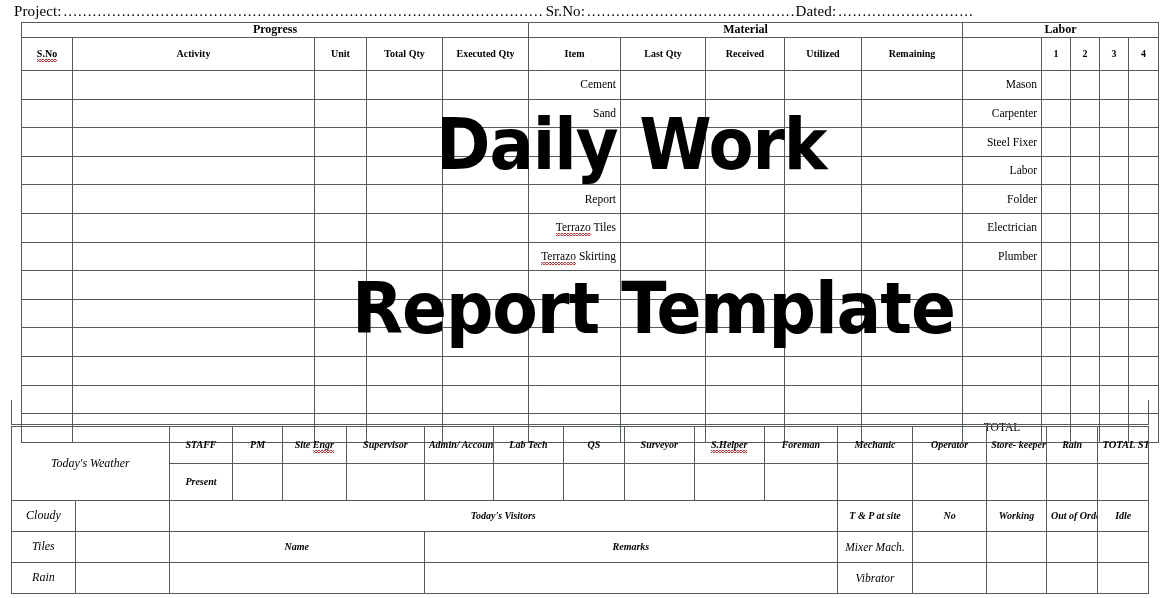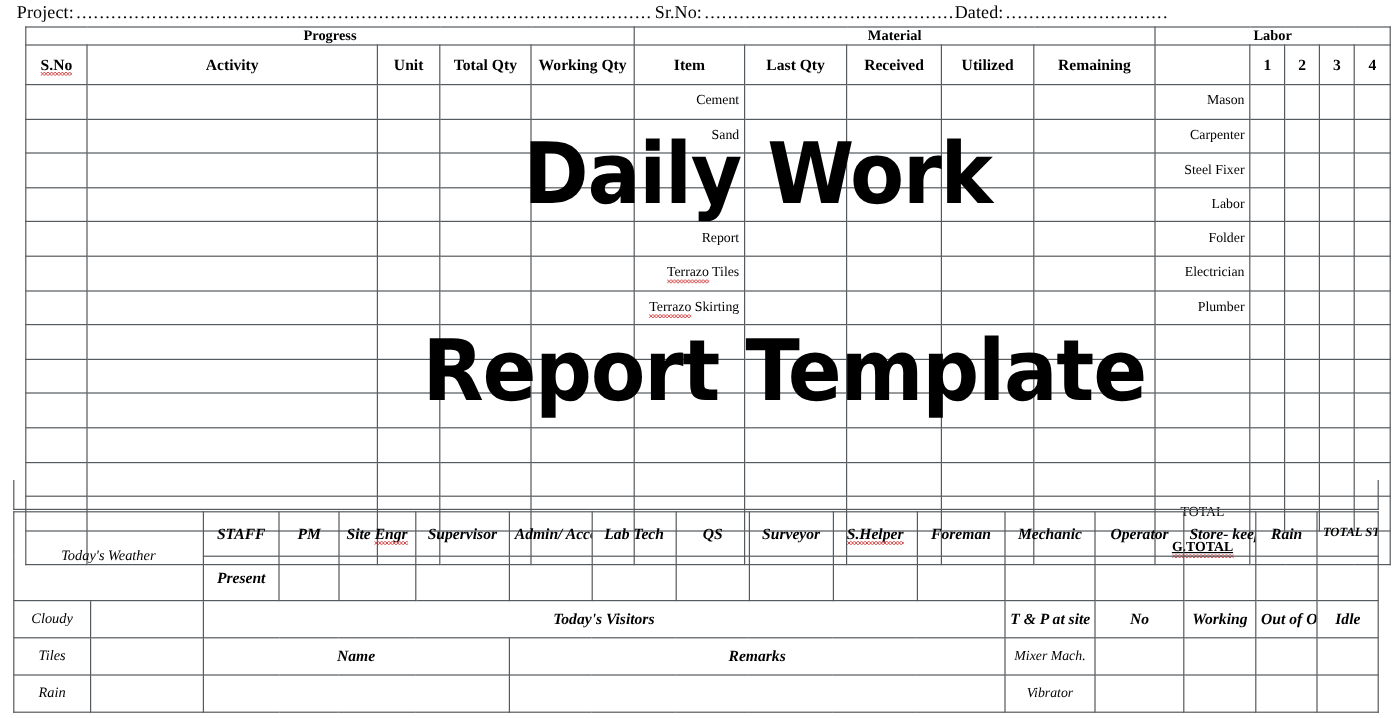--- a/index.html
+++ b/index.html
@@ -44,21 +44,21 @@
     border: 1px solid #555a5e;
     padding: 0 4px;
     vertical-align: middle;
     line-height: 1.12;
     overflow: hidden;
     white-space: nowrap;
   }
   .hdr {
     font-weight: bold;
     text-align: center;
-    font-size: 13px;
+    font-size: 10px;
   }
   .grp {
     font-weight: bold;
     text-align: center;
     font-size: 12px;
   }
   .cellL { text-align: right; font-size: 11.5px; }
   .cellC { text-align: center; font-size: 11.5px; }
 
   
@@ -163,21 +163,21 @@
       <td colspan="5" class="grp">Progress</td>
       <td colspan="5" class="grp">Material</td>
       <td colspan="5" class="grp">Labor</td>
     </tr>
 
     <tr class="headrow">
       <td class="hdr"><span class="sq">S.No</span></td>
       <td class="hdr">Activity</td>
       <td class="hdr">Unit</td>
       <td class="hdr">Total Qty</td>
-      <td class="hdr two-line">Working Qty</td>
+      <td class="hdr two-line">Executed Qty</td>
       <td class="hdr">Item</td>
       <td class="hdr">Last Qty</td>
       <td class="hdr">Received</td>
       <td class="hdr">Utilized</td>
       <td class="hdr">Remaining</td>
       <td class="hdr"></td>
       <td class="hdr">1</td>
       <td class="hdr">2</td>
       <td class="hdr">3</td>
       <td class="hdr">4</td>
@@ -396,34 +396,20 @@
       <td></td>
       <td></td>
       <td></td>
       <td></td>
       <td></td>
       <td class="cellC">TOTAL</td>
       <td></td>
       <td></td>
       <td></td>
       <td></td>
-    </tr>
-    <tr class="gtotalrow">
-      <td></td>
-      <td></td>
-      <td></td>
-      <td></td>
-      <td></td>
-      <td></td>
-      <td></td>
-      <td></td>
-      <td></td>
-      <td></td>
-      <td class="cellC"><span class="sq" style="font-weight:bold;text-decoration:underline">G.TOTAL</span></td>
-      <td colspan="4"></td>
     </tr>
   </tbody>
 </table>
 
 <div id="gap-strip"></div>
 
 <table class="grid" id="staff-table">
   <colgroup>
     <col style="width:62px">
     <col style="width:91px">

